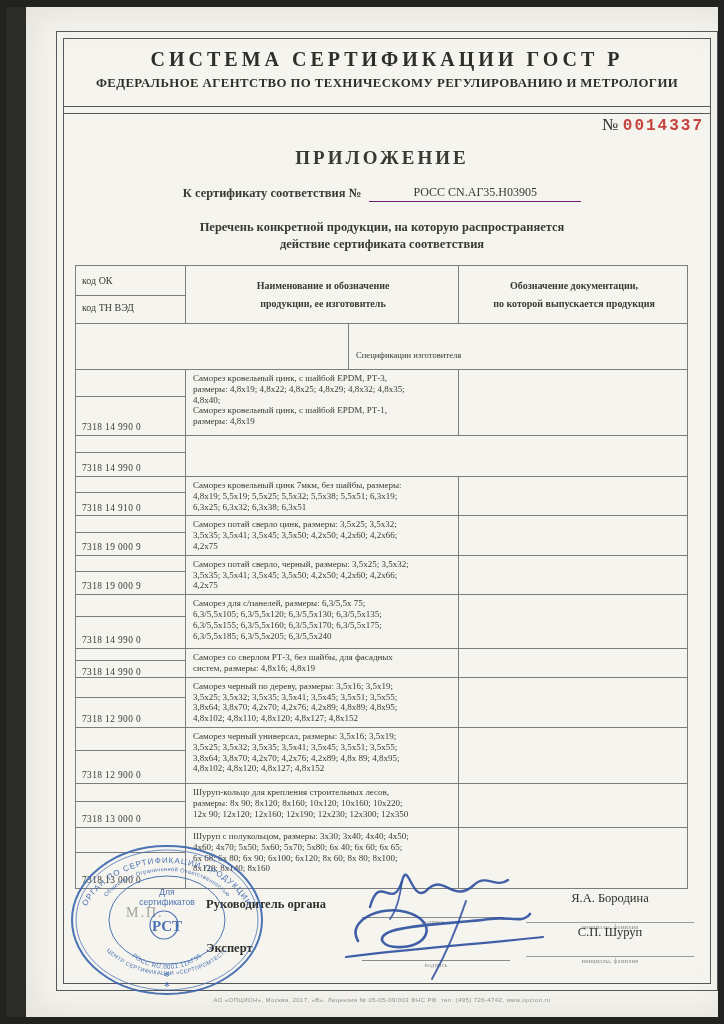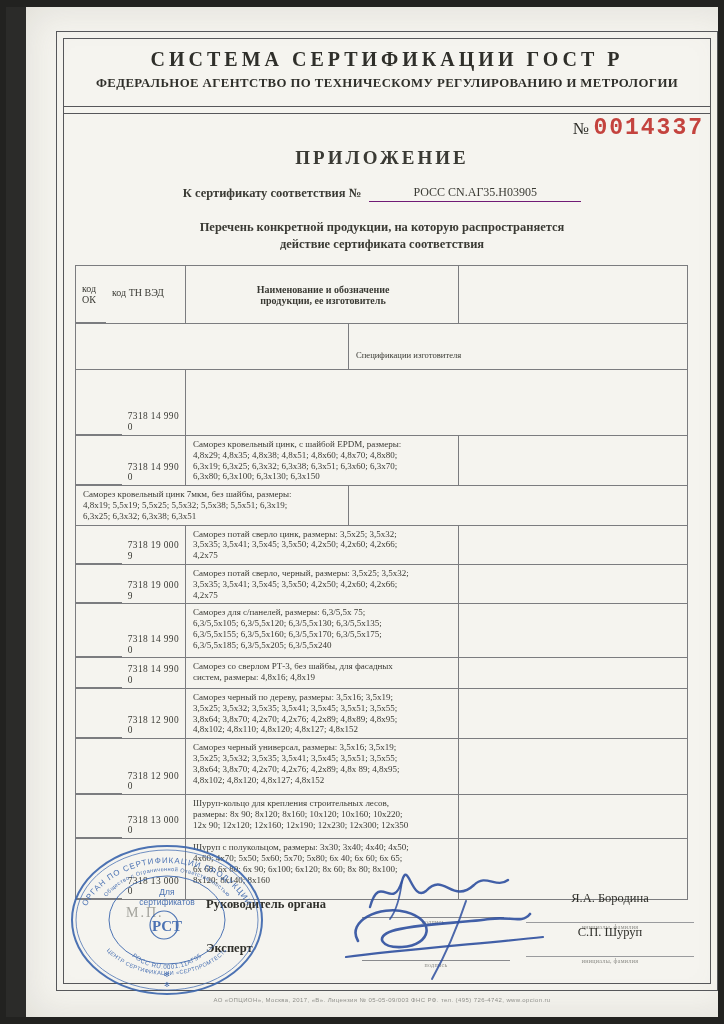--- a/index.html
+++ b/index.html
@@ -53,21 +53,21 @@
     margin-top:5px;
     font-size:12.8px;font-weight:bold;letter-spacing:.4px;
     color:#2f2f2a;
   }
   .blank-number{
     position:absolute;right:34px;top:108px;
     font-size:17px;color:#2f2f2a;white-space:nowrap;
   }
   .blank-number .digits{
     font-family:"Liberation Mono","DejaVu Sans Mono",monospace;
-    font-size:23px;color:var(--red);letter-spacing:2px;font-weight:bold;
+    font-size:16px;color:var(--red);letter-spacing:2px;font-weight:bold;
   }
   .doc-title{
     position:absolute;left:0;top:140px;width:100%;
     text-align:center;font-size:19px;font-weight:bold;letter-spacing:3px;
   }
   .cert-line{
     position:absolute;left:0;top:178px;width:100%;
     display:flex;justify-content:center;align-items:center;gap:8px;
     font-size:12.5px;font-weight:bold;
   }
@@ -81,31 +81,31 @@
     text-align:center;font-size:12.5px;font-weight:bold;line-height:17px;
   }
   
   .ptable{
     position:absolute;left:49px;top:258px;width:613px;
     border:1px solid var(--line);
     font-size:9px;line-height:10.8px;
   }
   .trow{display:flex;border-bottom:1px solid var(--line);}
   .trow:last-child{border-bottom:none;}
-  .c1{width:110px;border-right:1px solid var(--line);display:flex;flex-direction:row;}
+  .c1{width:110px;border-right:1px solid var(--line);display:flex;flex-direction:column;}
   .c2{width:273px;border-right:1px solid var(--line);padding:3px 5px 3px 7px;white-space:pre-line;}
   .c3{flex:1;padding:3px 5px 3px 7px;white-space:pre-line;}
   .c1-top{flex:0 0 42%;border-bottom:1px solid var(--line);padding:3px 4px 2px 6px;white-space:pre-line;font-size:8.6px;}
   .c1-bot{flex:1;padding:3px 4px 2px 6px;display:flex;align-items:flex-end;}
   .code{font-size:9.4px;letter-spacing:.4px;padding-top:3px;}
   .thead{min-height:58px;}
   .thead .c1-top{flex:0 0 30px;display:flex;align-items:center;font-size:10px;}
   .thead .c1-bot{align-items:center;font-size:10px;padding-top:0;}
   .hc{display:flex;align-items:center;justify-content:center;text-align:center;
-      font-size:10px;font-weight:600;line-height:11px;}
+      font-size:10px;font-weight:600;line-height:18px;}
   .row0{min-height:46px;}
   .row0 .c1-top{flex:0 0 60%;}
   .row0 .spec{display:flex;align-items:flex-end;padding-bottom:8px;font-size:8.6px;}
   
   .sig-role{
     position:absolute;font-size:12.5px;font-weight:bold;color:#2f2f2a;
   }
   .sig-line{
     position:absolute;border-top:1px solid #8a8b8e;text-align:center;
   }
@@ -162,51 +162,60 @@
   </div>
 
   <div class="ptable" id="ptable">
     <div class="trow thead">
       <div class="c1">
         <div class="c1-top">код ОК</div>
         <div class="c1-bot">код ТН ВЭД</div>
       </div>
       <div class="c2 hc">Наименование и обозначение
 продукции, ее изготовитель</div>
+      <div class="c3 hc">Обозначение документации,
+по которой выпускается продукция</div>
     </div>
     <div class="trow row0">
       <div class="c2"></div>
       <div class="c3 spec">Спецификации изготовителя</div>
     </div>
 
     <div class="trow" style="min-height: 66px;">
       <div class="c1">
         <div class="c1-top"></div>
         <div class="c1-bot">
             <span class="code">7318 14 990 0</span>
           </div>
       </div>
+      <div class="c2">Саморез кровельный цинк, с шайбой EPDM, РТ-3,
+размеры: 4,8х19; 4,8х22; 4,8х25; 4,8х29; 4,8х32; 4,8х35;
+4,8х40;
+Саморез кровельный цинк, с шайбой EPDM, РТ-1,
+размеры: 4,8х19</div>
       <div class="c3"></div>
     </div>
 
     <div class="trow" style="min-height: 41px;">
       <div class="c1">
         <div class="c1-top"></div>
         <div class="c1-bot">
             <span class="code">7318 14 990 0</span>
           </div>
       </div>
-      <div class="c2">Саморез кровельный цинк, с шайбой EPDM, размеры:
-4,8х29; 4,8х35; 4,8х38; 4,8х51; 4,8х60; 4,8х70; 4,8х80;
-6,3х19; 6,3х25; 6,3х32; 6,3х38; 6,3х51; 6,3х60; 6,3х70;
-6,3х80; 6,3х100; 6,3х130; 6,3х150</div>
       <div class="c3"></div>
     </div>
 
     <div class="trow" style="min-height: 32px;">
+      <div class="c1">
+        <div class="c1-top"></div>
+        <div class="c1-bot">
+            <span class="code">7318 14 910 0</span>
+          </div>
+      </div>
       <div class="c2">Саморез кровельный цинк 7мкм, без шайбы, размеры:
 4,8х19; 5,5х19; 5,5х25; 5,5х32; 5,5х38; 5,5х51; 6,3х19;
 6,3х25; 6,3х32; 6,3х38; 6,3х51</div>
       <div class="c3"></div>
     </div>
 
     <div class="trow" style="min-height: 33px;">
       <div class="c1">
         <div class="c1-top"></div>
         <div class="c1-bot">

